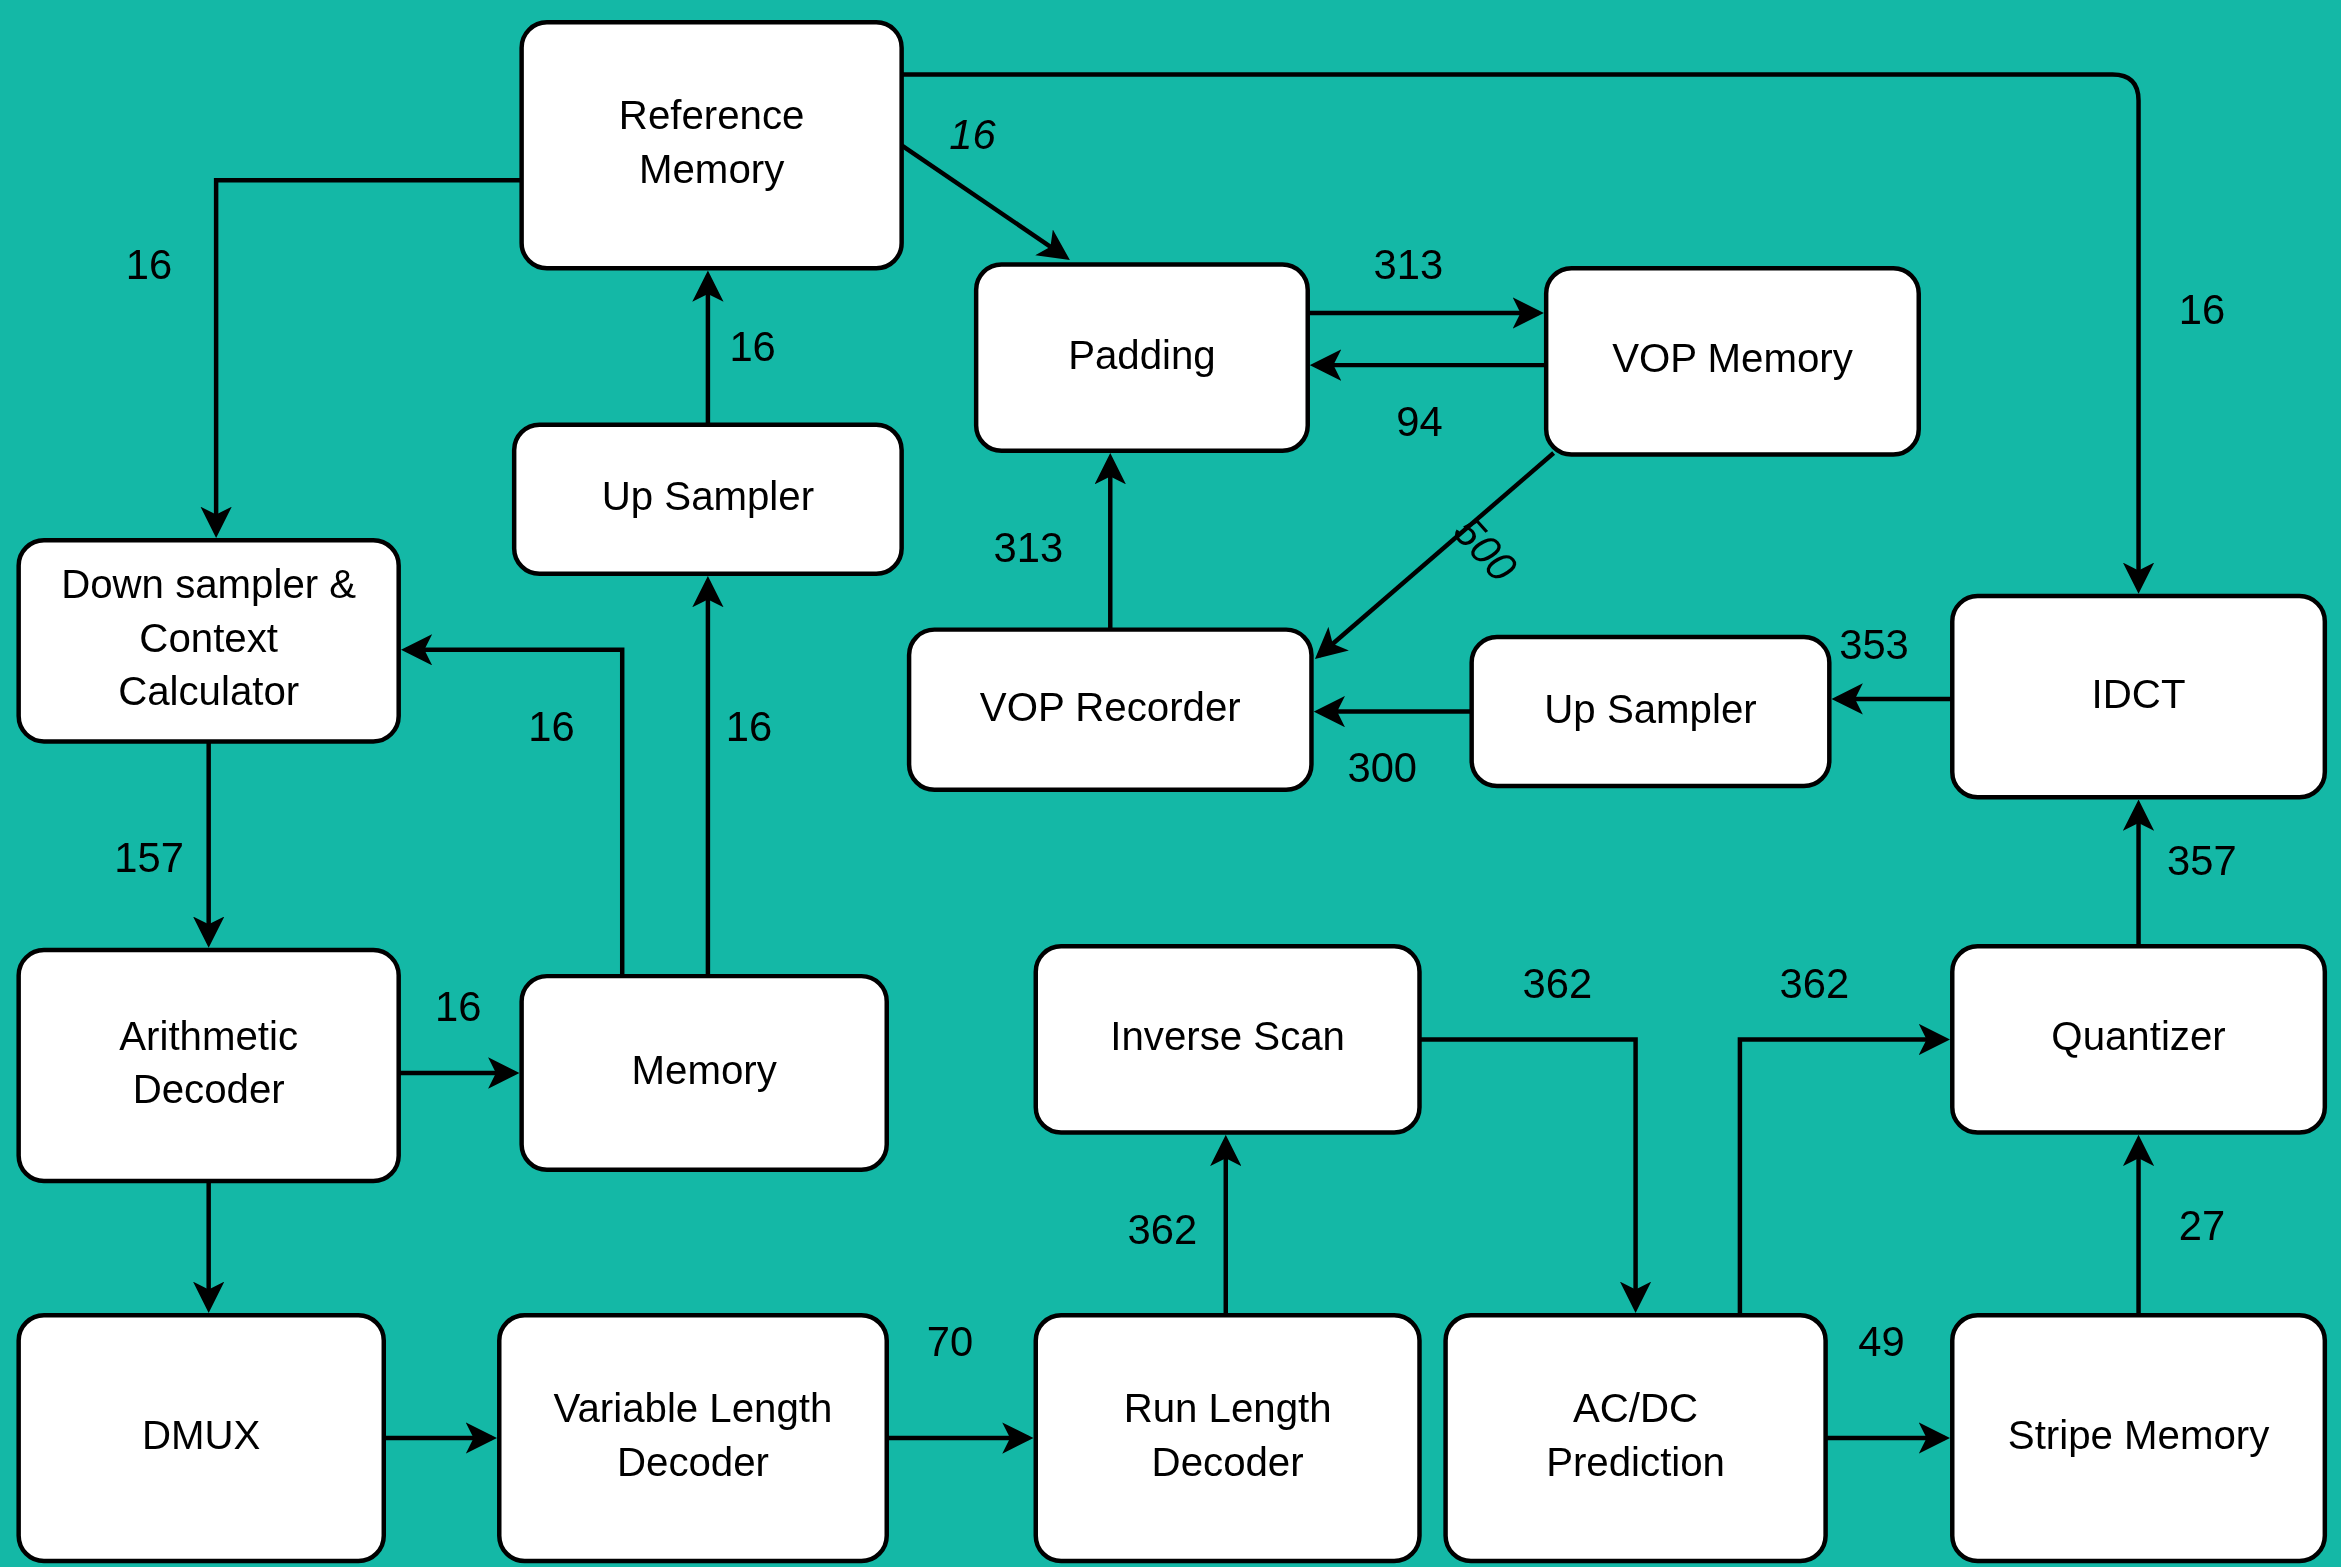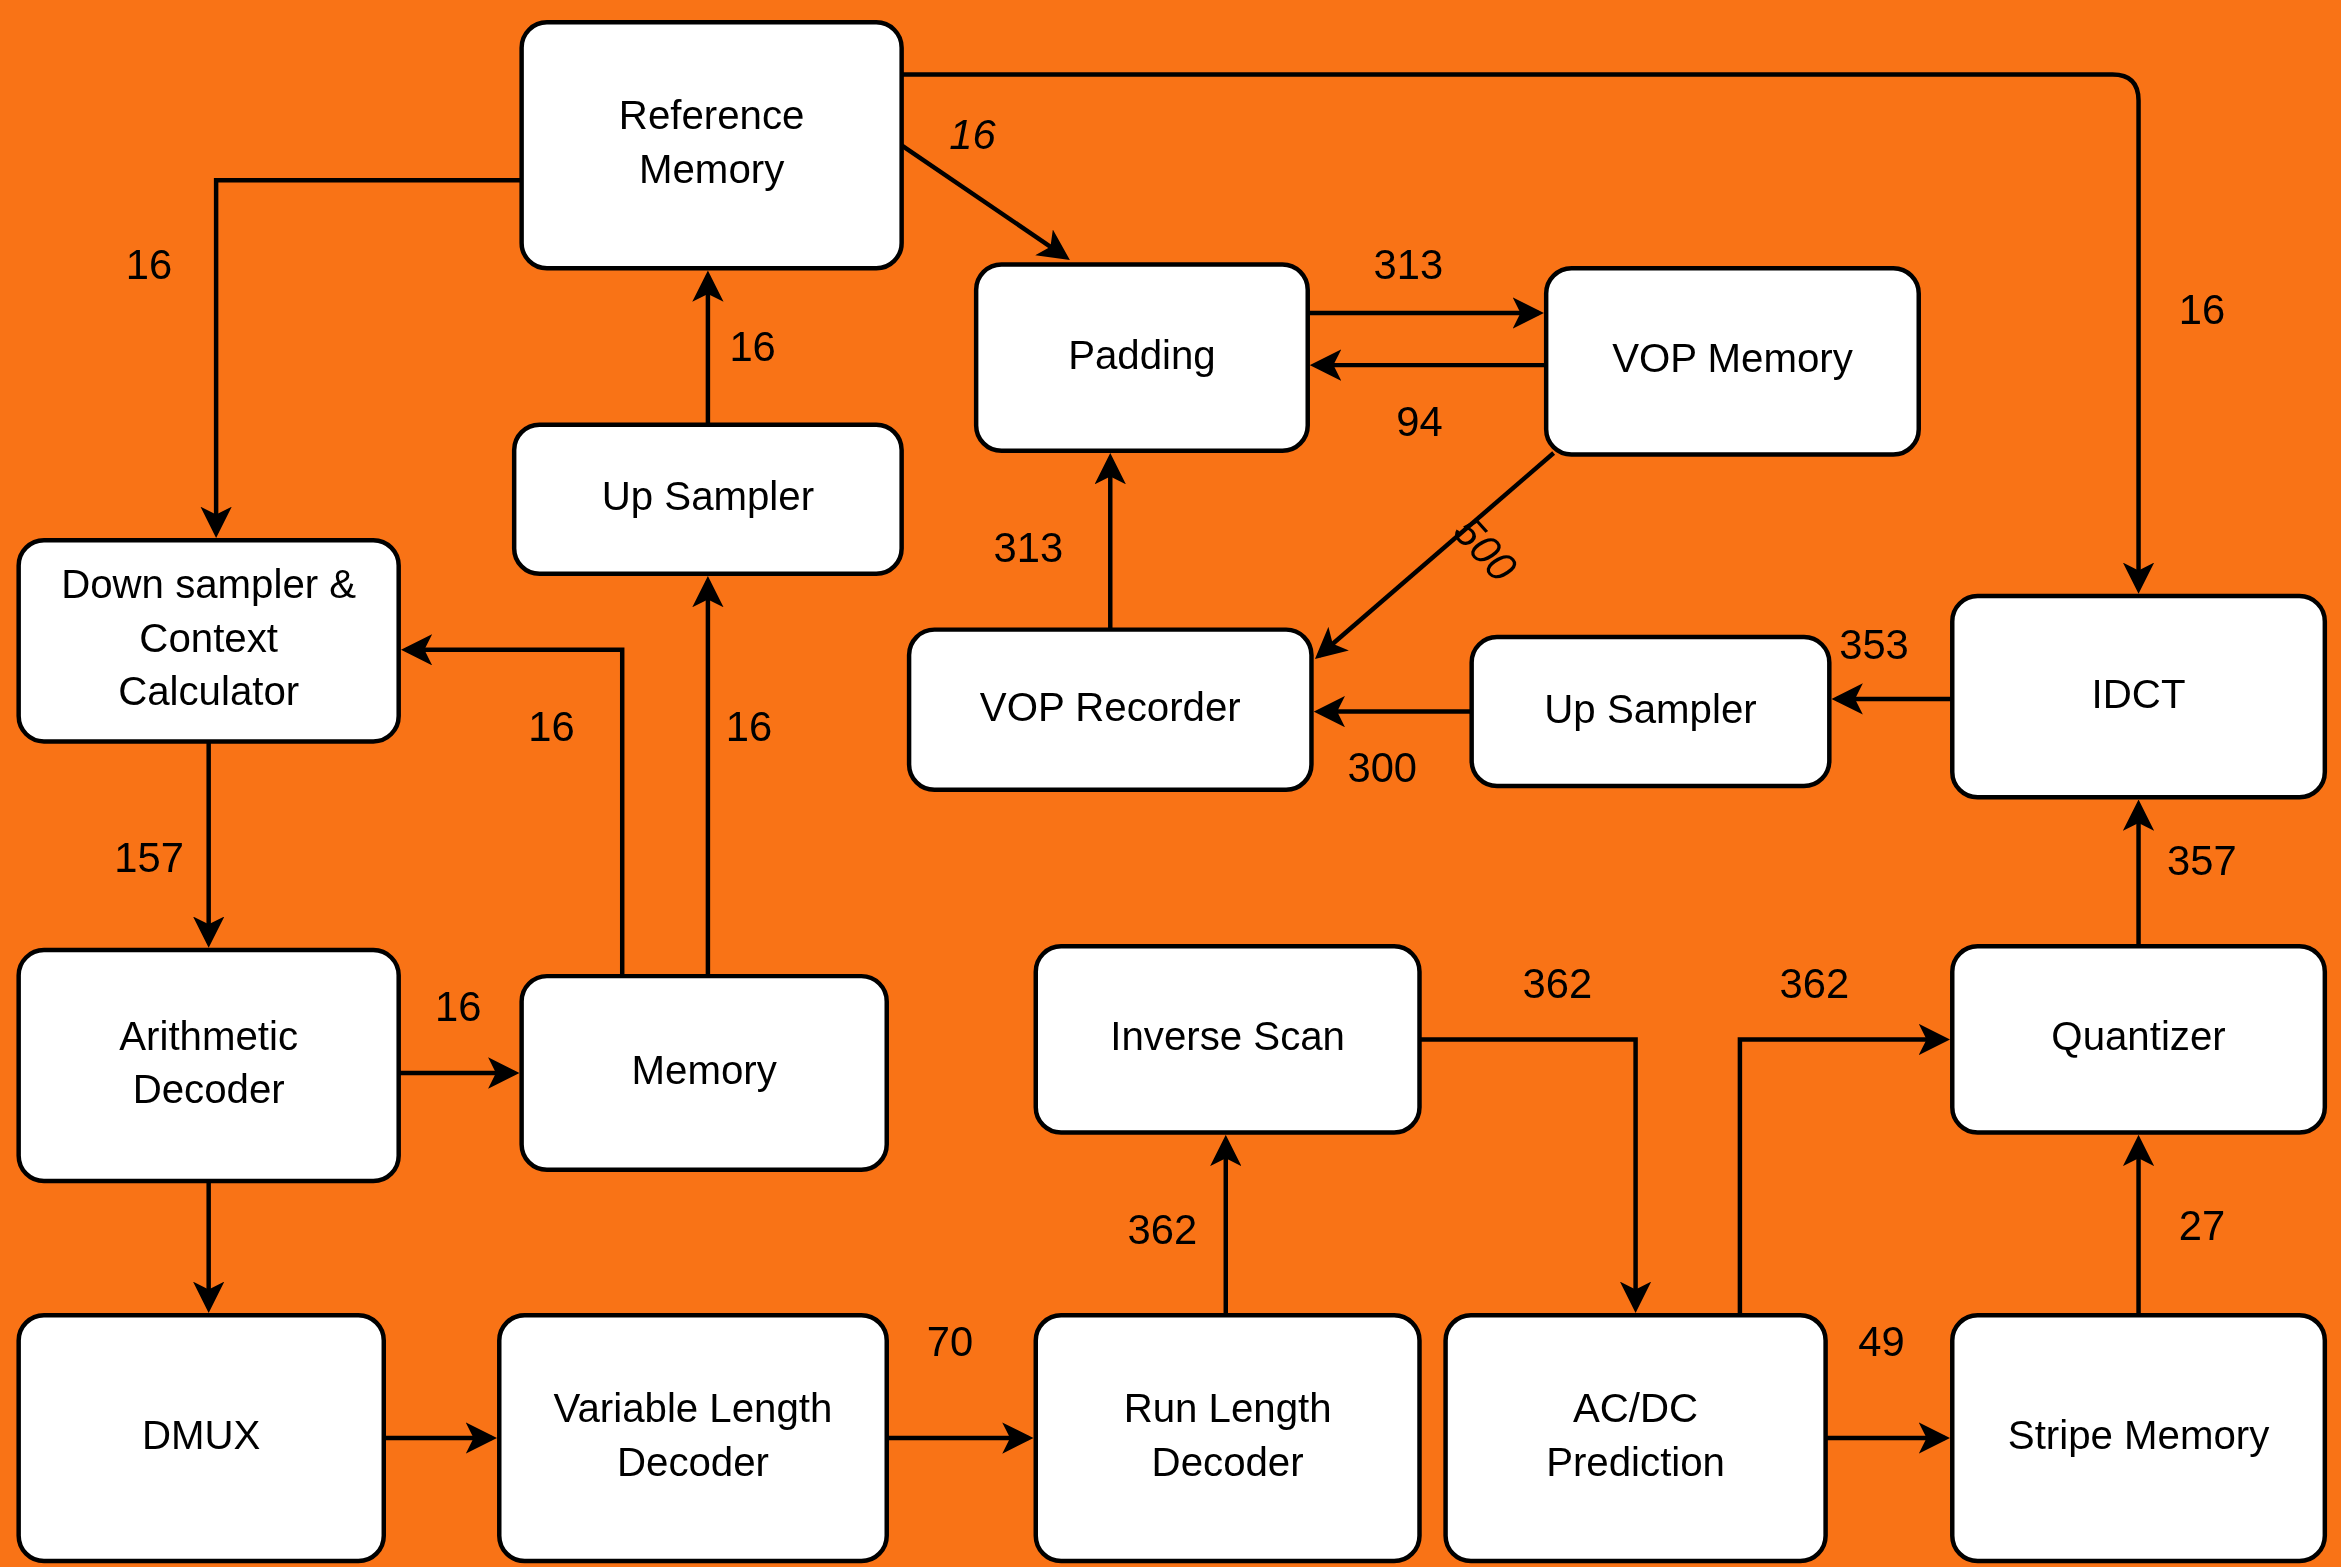--- a/index.html
+++ b/index.html
@@ -5,21 +5,21 @@
 <style>
   html, body {
     margin: 0;
     padding: 0;
     background: #ffffff;
   }
   #canvas-wrap {
     position: relative;
     width: 2342px;
     height: 1567px;
-    background: #f97316;
+    background: #14b8a6;
     overflow: hidden;
     font-family: "Liberation Sans", sans-serif;
   }
   svg.diagram {
     position: absolute;
     top: 0; left: 0;
     width: 2342px;
     height: 1567px;
   }
   .node-rect {

